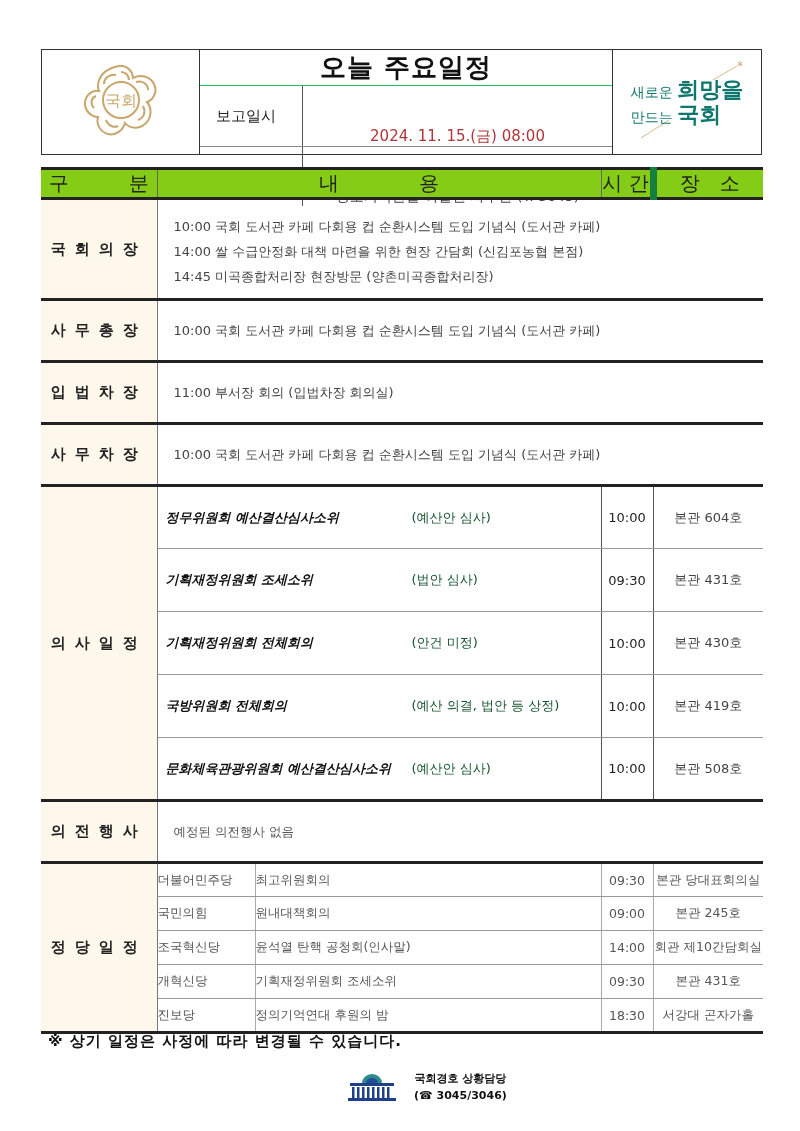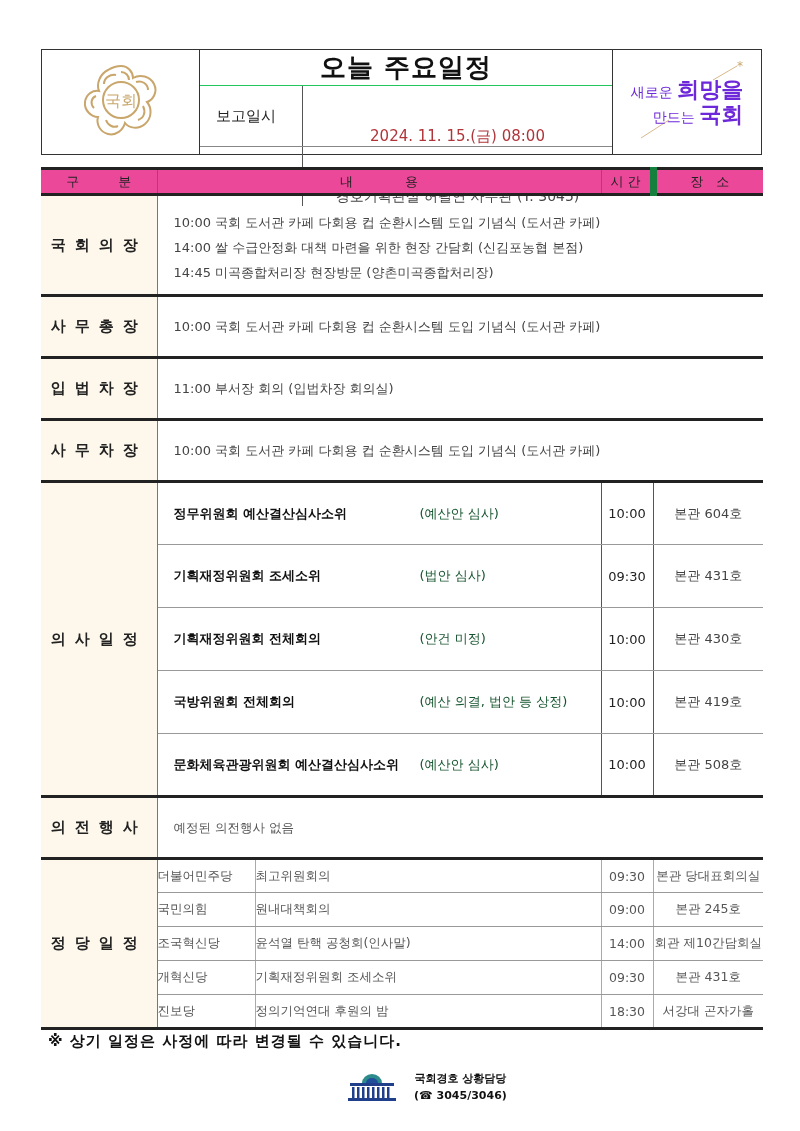--- a/index.html
+++ b/index.html
@@ -9,34 +9,34 @@
   .header { position:absolute; left:41px; top:49px; width:721px; height:106px; border:1.5px solid #333; box-sizing:border-box; display:flex; }
   .hdr-logo { width:157px; border-right:1.5px solid #333; display:flex; align-items:center; justify-content:center; }
   .hdr-mid { flex:1; display:flex; flex-direction:column; border-right:1.5px solid #333; }
   .hdr-title { height:48px; display:flex; align-items:center; justify-content:center; font-size:26px; font-weight:bold; color:#111; border-bottom:1px solid #22c55e; letter-spacing:1px; }
   .hdr-row { display:flex; flex:1; border-bottom:1px solid #888; }
   .hdr-row:last-child { border-bottom:none; }
   .hdr-label { width:103px; border-right:1px solid #555; display:flex; align-items:center; justify-content:space-between; padding:0 12px 0 16px; box-sizing:border-box; font-size:15px; color:#222; }
   .hdr-value { flex:1; display:flex; align-items:center; justify-content:center; font-size:14px; color:#444;margin-top:41px; }
   .hdr-value.date { color:#b0353a; font-size:15px; }
   .hdr-slogan { width:148px; display:flex; align-items:center; justify-content:center; position:relative; }
-  .slogan-text { font-size:14px; color:#6d28d9; line-height:1.15; text-align:right; }
+  .slogan-text { font-size:14px; color:#0f766e; line-height:1.15; text-align:left; }
   .slogan-text .big { font-size:22px; font-weight:bold; }
 
   
   .tbl { position:absolute; left:41px; top:167px; width:722px; border-collapse:collapse; table-layout:fixed; }
   .tbl td, .tbl th { padding:0; box-sizing:border-box; }
-  .tbl th { background:#ec4899; font-weight:normal; font-size:13px; color:#222; height:26px; border-top:3px solid #222; border-bottom:3px solid #222; }
+  .tbl th { background:#84cc16; font-weight:normal; font-size:20px; color:#222; height:26px; border-top:3px solid #222; border-bottom:3px solid #222; }
   .th-cat { border-right:1px solid #666; }
   .th-content { border-right:1px solid #666; }
   .th-time { border-right:7px solid #15803d; }
   .cat { background:#fdf8eb; border-right:1px solid #777; text-align:center; font-size:15px; font-weight:bold; letter-spacing:9px; color:#222; }
   .sec-end td { border-bottom:3px solid #222; }
   .line { font-size:13px; color:#444; padding-left:16px; line-height:25px; }
-  .cm-name { font-size:13px; font-weight:bold; color:#111; padding-left:16px; }
+  .cm-name { font-size:13px; font-weight:bold; color:#111; padding-left:8px;font-style:italic; }
   .cm-desc { font-size:13px; color:#14532d; }
   .cm-time { font-size:13px; color:#222; text-align:center; border-left:1px solid #555; border-right:1px solid #555; }
   .cm-place { font-size:13px; color:#444; text-align:center; }
   .cm-row td { border-bottom:1px solid #999; }
   .pt-party { font-size:12.5px; color:#555; padding-left:14px; border-right:1px solid #aaa; }
   .pt-event { font-size:12.5px; color:#555; padding-left:14px; }
   .pt-time { font-size:12.5px; color:#555; text-align:center; border-left:1px solid #aaa; border-right:1px solid #aaa; }
   .pt-place { font-size:12.5px; color:#555; text-align:center; }
   .pt-row td { border-bottom:1px solid #999; }
 

